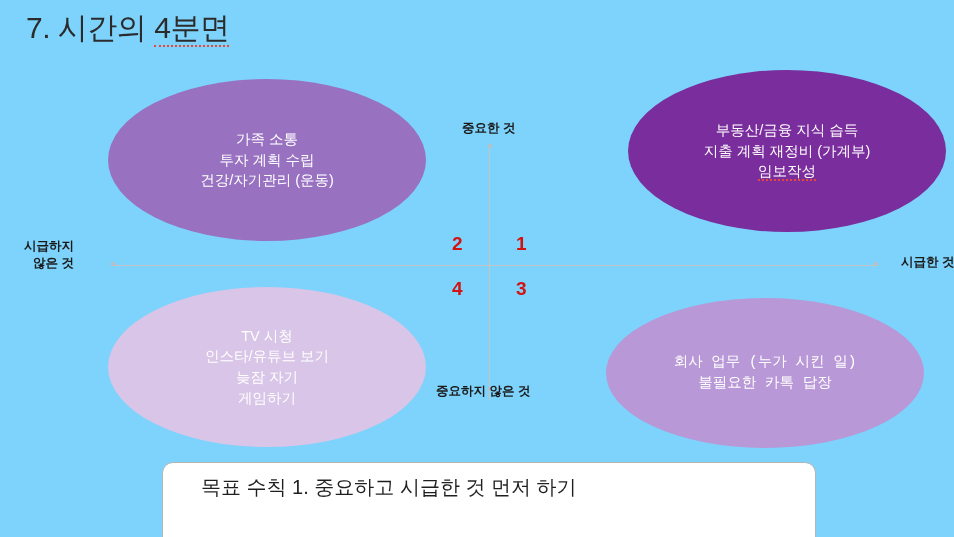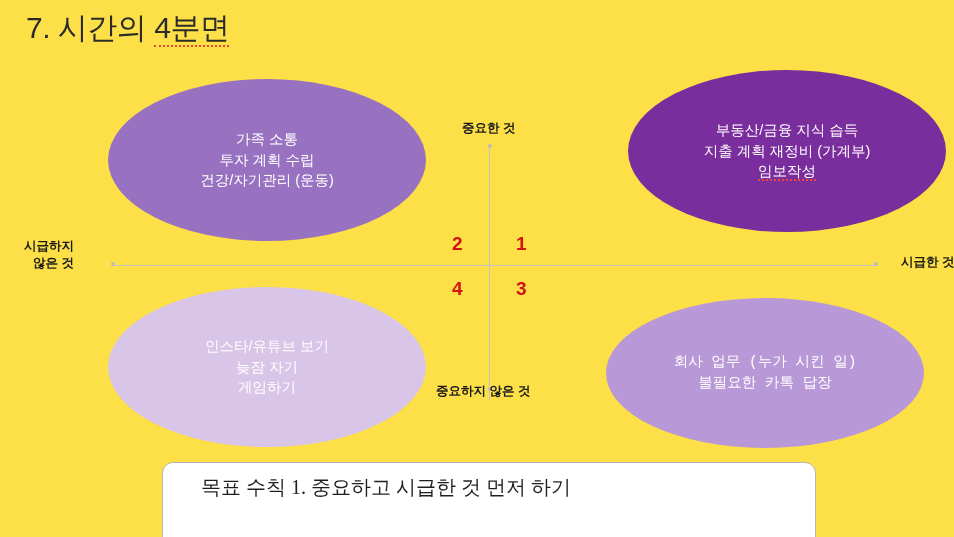--- a/index.html
+++ b/index.html
@@ -11,21 +11,21 @@
     height: 537px;
     background: #ffffff;
     font-family: "Liberation Sans", "DejaVu Sans", sans-serif;
     color: #262626;
     overflow: hidden;
   }
   #slide {
     position: relative;
     width: 954px;
     height: 537px;
-    background: #fde047;
+    background: #7dd3fc;
   }
 
   
   #slide-title {
     position: absolute;
     left: 26px;
     top: 8px;
     font-size: 30px;
     font-weight: 400;
     letter-spacing: -0.5px;
@@ -196,21 +196,21 @@
     background: #ffffff;
     box-sizing: border-box;
     padding: 9px 0 0 0;
   }
   .rule-line {
     font-size: 20px;
     color: #1f1f1f;
     line-height: 1.5;
     white-space: nowrap;
   }
-  #rule-line-1 { padding-left: 38px; font-family: Liberation Serif, serif; }
+  #rule-line-1 { padding-left: 38px; }
   #rule-line-2 { padding-left: 140px; }
 </style>
 </head>
 <body>
 
 <div id="slide">
 
   <div id="slide-title">
     <span>7. 시간의 </span><span class="spell-underline">4분면</span>
   </div>
@@ -246,20 +246,21 @@
   <div class="ellipse" id="ellipse-q1">
     <div class="lines">
       <div class="line">부동산/금융 지식 습득</div>
       <div class="line">지출 계획 재정비 (가계부)</div>
       <div class="line"><span class="spell-underline-light">임보작성</span></div>
     </div>
   </div>
 
   <div class="ellipse" id="ellipse-q4">
     <div class="lines">
+      <div class="line">TV 시청</div>
       <div class="line">인스타/유튜브 보기</div>
       <div class="line">늦잠 자기</div>
       <div class="line">게임하기</div>
     </div>
   </div>
 
   <div class="ellipse" id="ellipse-q3">
     <div class="lines">
       <div class="line">회사 업무 (누가 시킨 일)</div>
       <div class="line">불필요한 카톡 답장</div>

